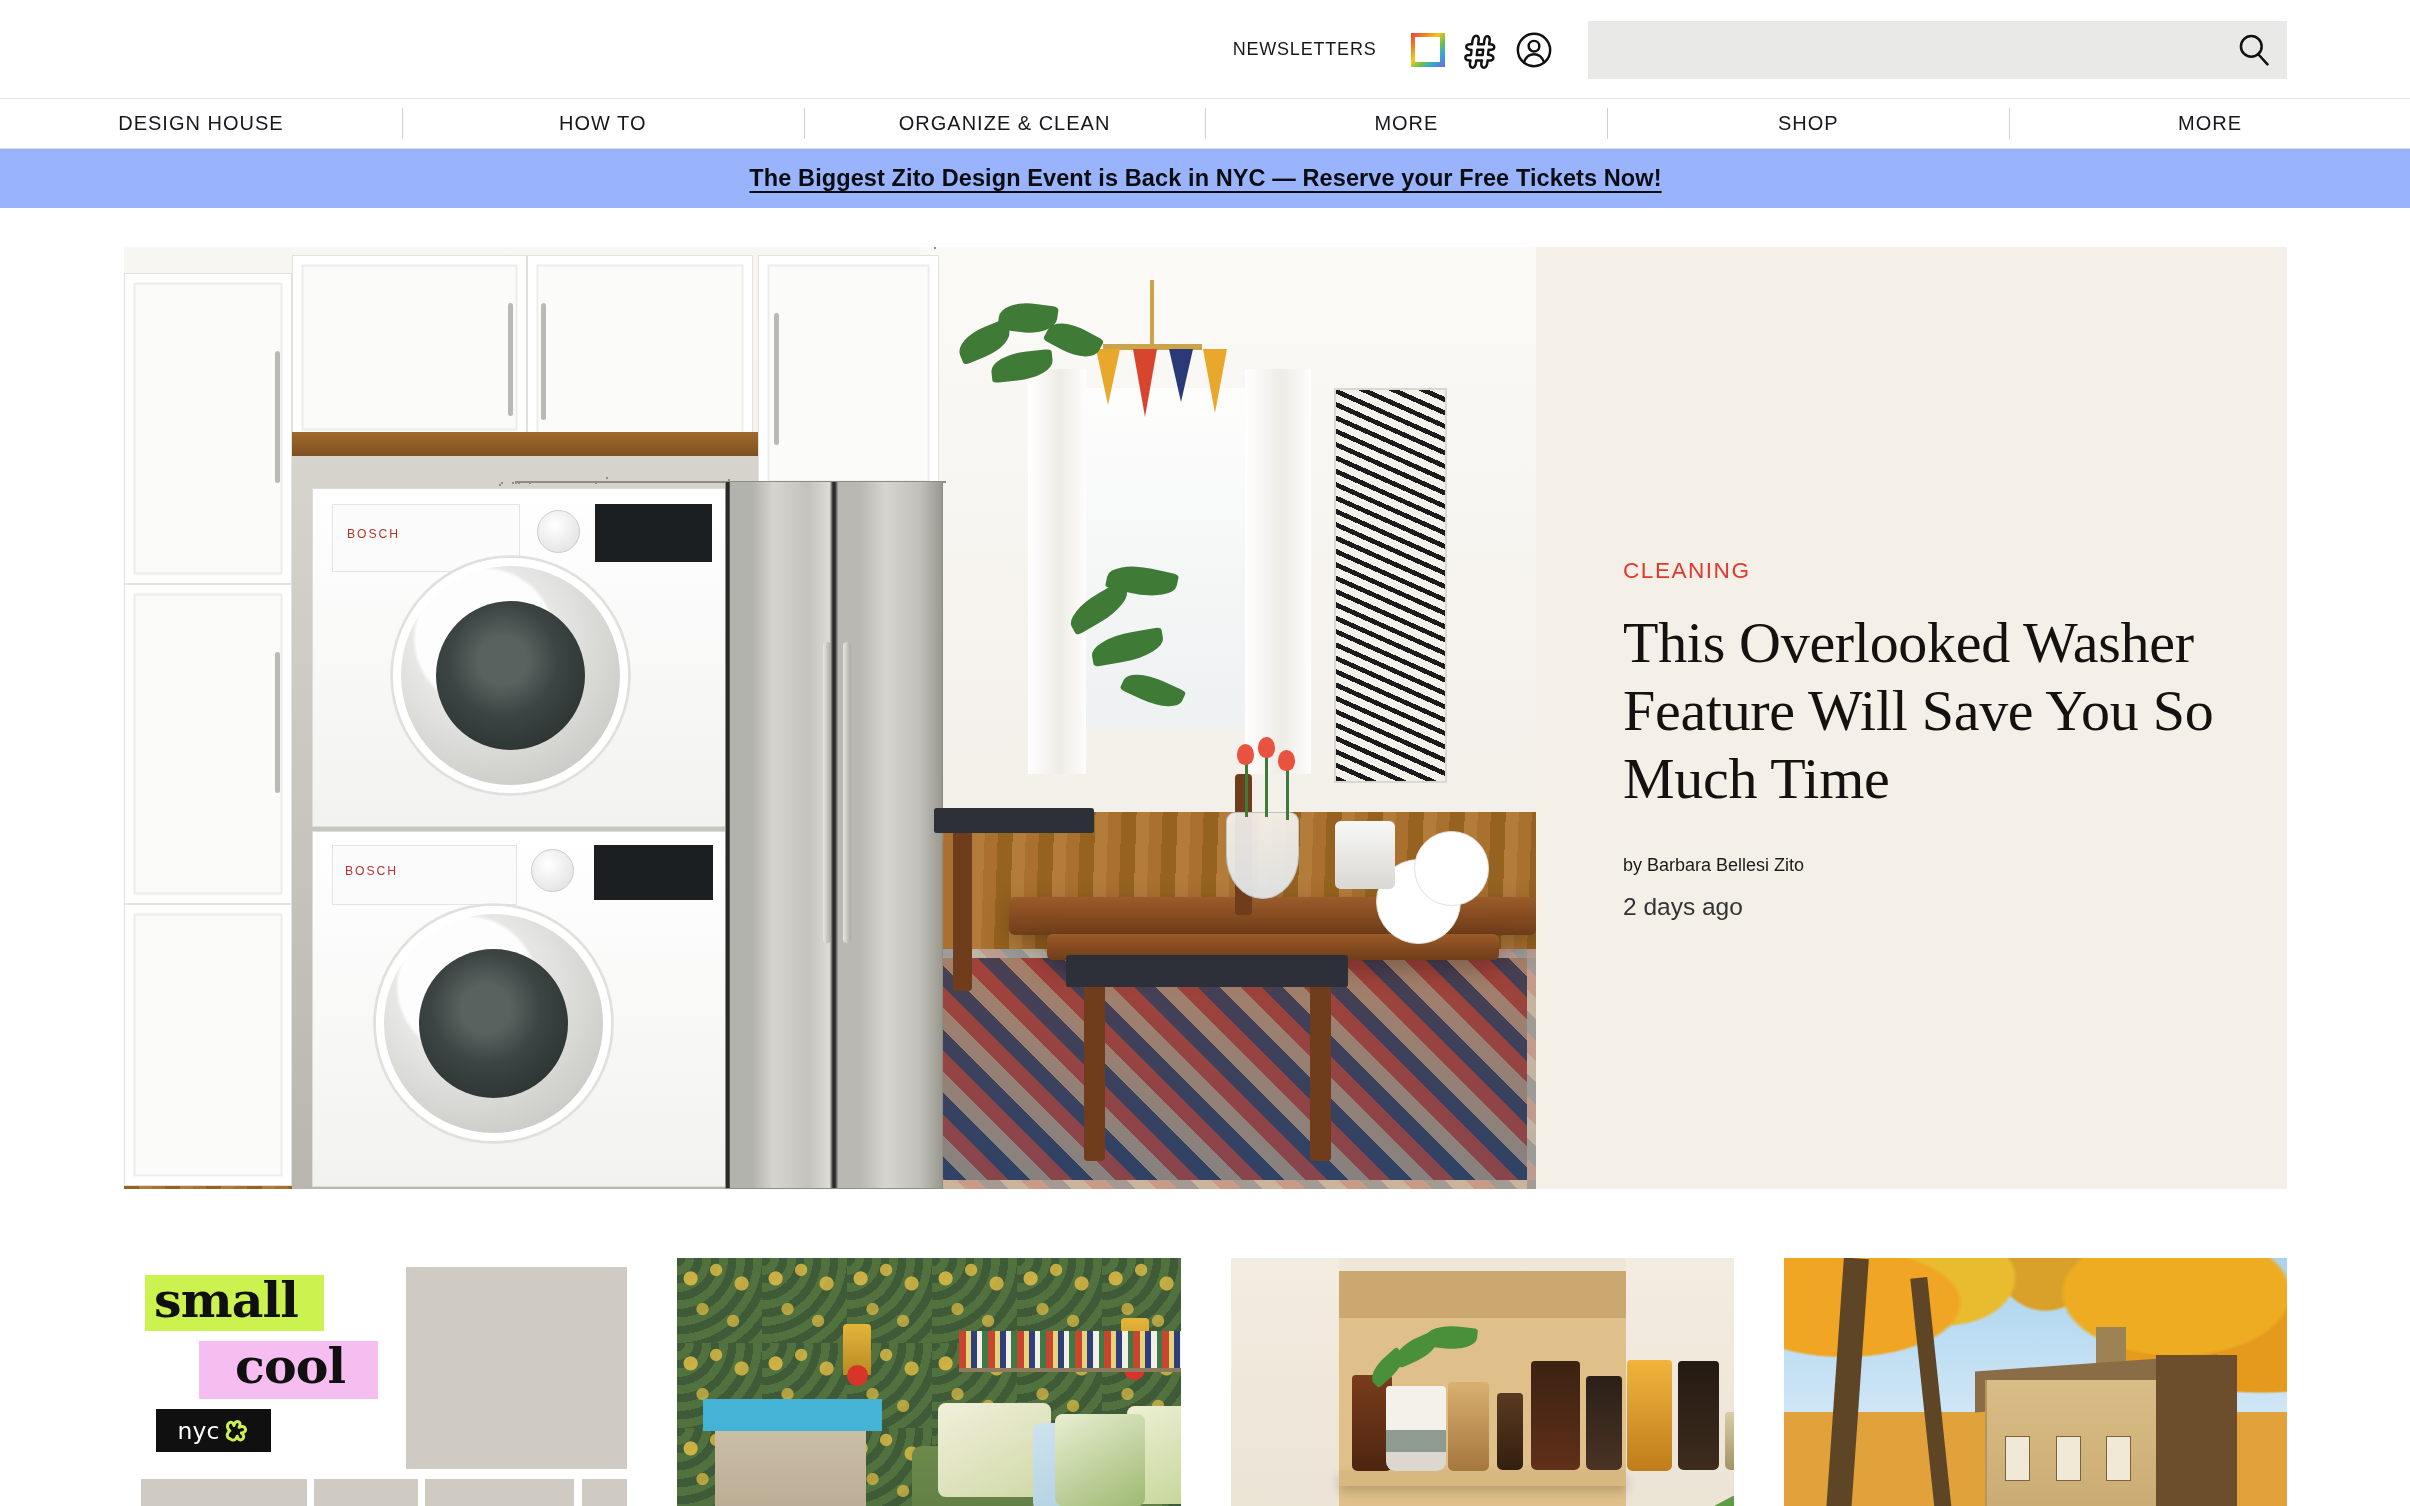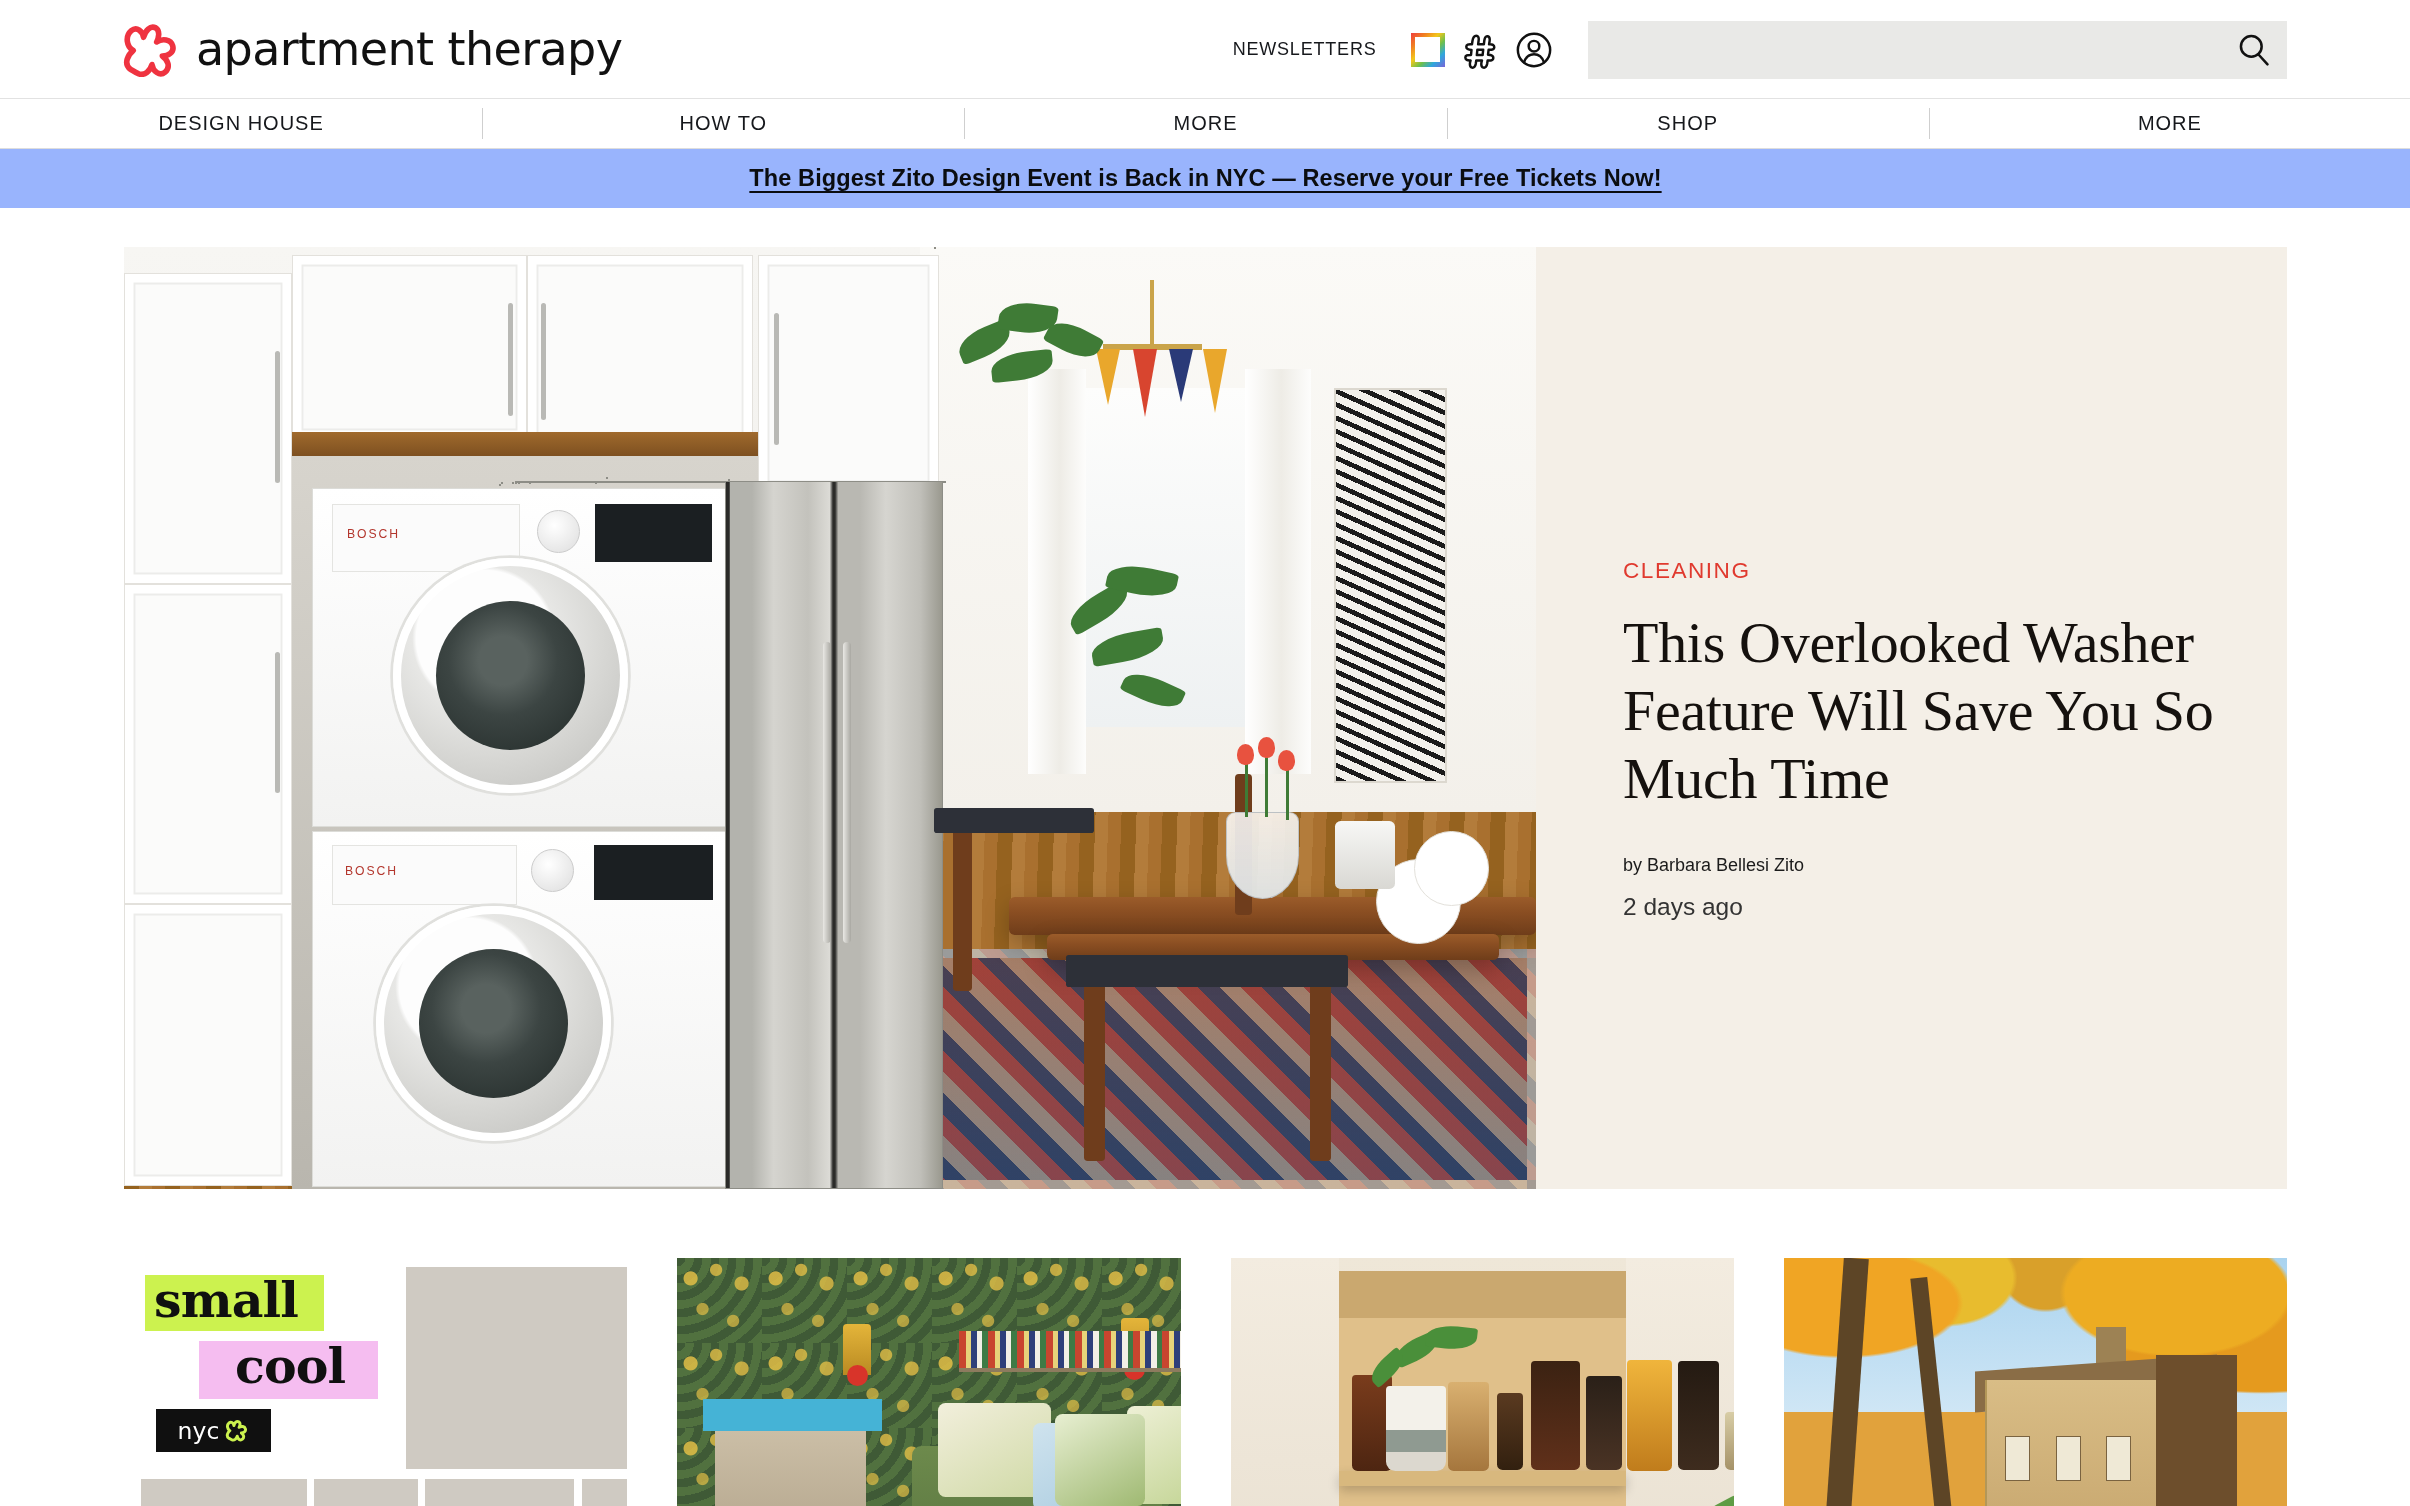--- a/index.html
+++ b/index.html
@@ -366,26 +366,20 @@
     position:absolute; right:10%; top:24%; width:16%; height:58%;
     background:#6d4e2c;
   }
   .c4 .chimney { position:absolute; left:62%; top:17%; width:6%; height:14%; background:#9d8254; }
   .c4 .win { position:absolute; background:#efe9d6; border:1.9px solid #7a6340; }
 </style>
 </head>
 <body>
 
 <header class="header">
-  <a class="logo-wrap">
-    <svg class="logo-mark" viewBox="0 0 66 58">
-      <path d="M10 50 C2 44 8 34 13 30 C6 26 4 15 11 9 C17 4 23 10 24 16 C26 9 31 3 37 6 C42 9 40 17 38 21 C44 17 53 18 55 25 C57 32 50 36 44 36 C50 40 53 48 47 53 C41 58 34 52 33 45 C31 52 25 57 19 55 C14 53 12 51 10 50 Z" fill="none" stroke="#ef3340" stroke-width="6" stroke-linejoin="round" stroke-linecap="round"></path>
-    </svg>
-    <span class="logo-text">apartment therapy</span>
-  </a>
 
   <div class="header-right">
     <span class="newsletters">NEWSLETTERS</span>
 
     <span class="icon-btn">
       <span class="rainbow-sq">
           <i></i>
         </span>
     </span>
 
@@ -410,20 +404,21 @@
         <line x1="25" y1="25" x2="35" y2="36" stroke="#111" stroke-width="2.8" stroke-linecap="round"></line>
       </svg>
     </div>
     <div class="search-pad"></div>
   </div>
 </header>
 
 <nav class="nav">
   <a class="nav-item">DESIGN HOUSE</a>
   <a class="nav-item">HOW TO</a>
+  <a class="nav-item">ORGANIZE &amp; CLEAN</a>
   <a class="nav-item">MORE</a>
   <a class="nav-item">SHOP</a>
   <a class="nav-item">MORE</a>
 </nav>
 
 <div class="banner">
   <a>The Biggest Zito Design Event is Back in NYC — Reserve your Free Tickets Now!</a>
 </div>
 
 <div class="hero-wrap">

